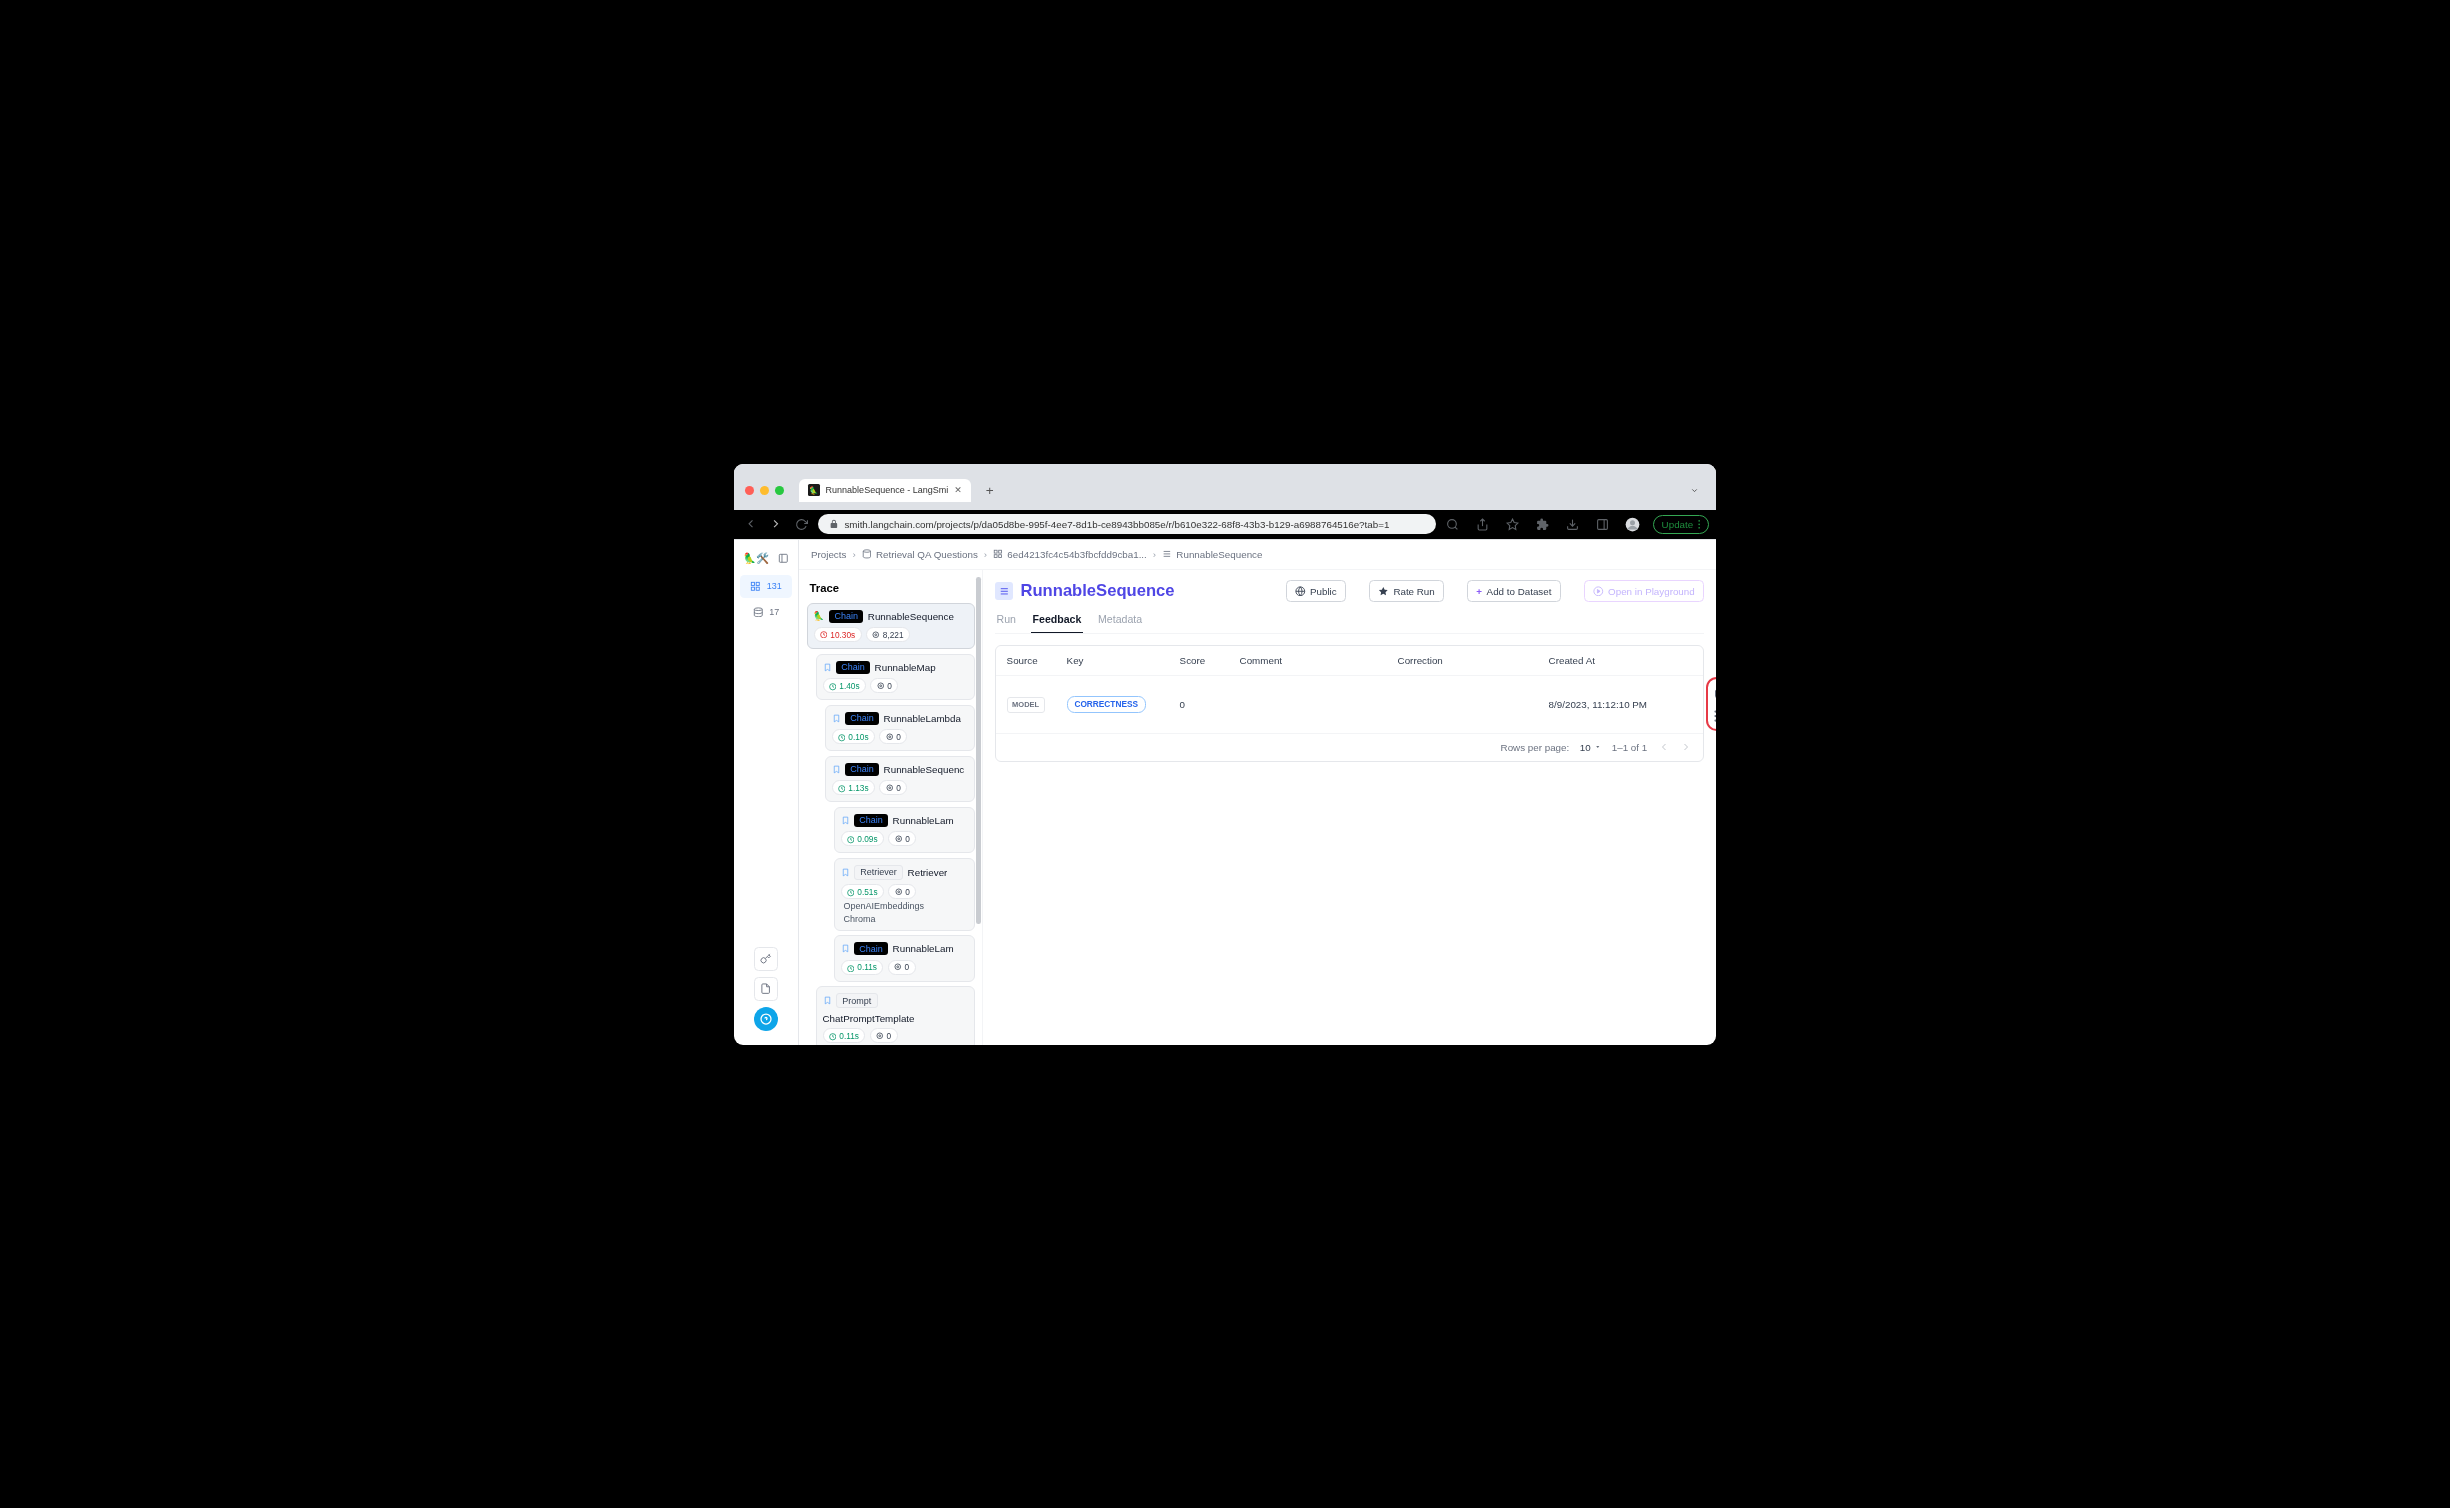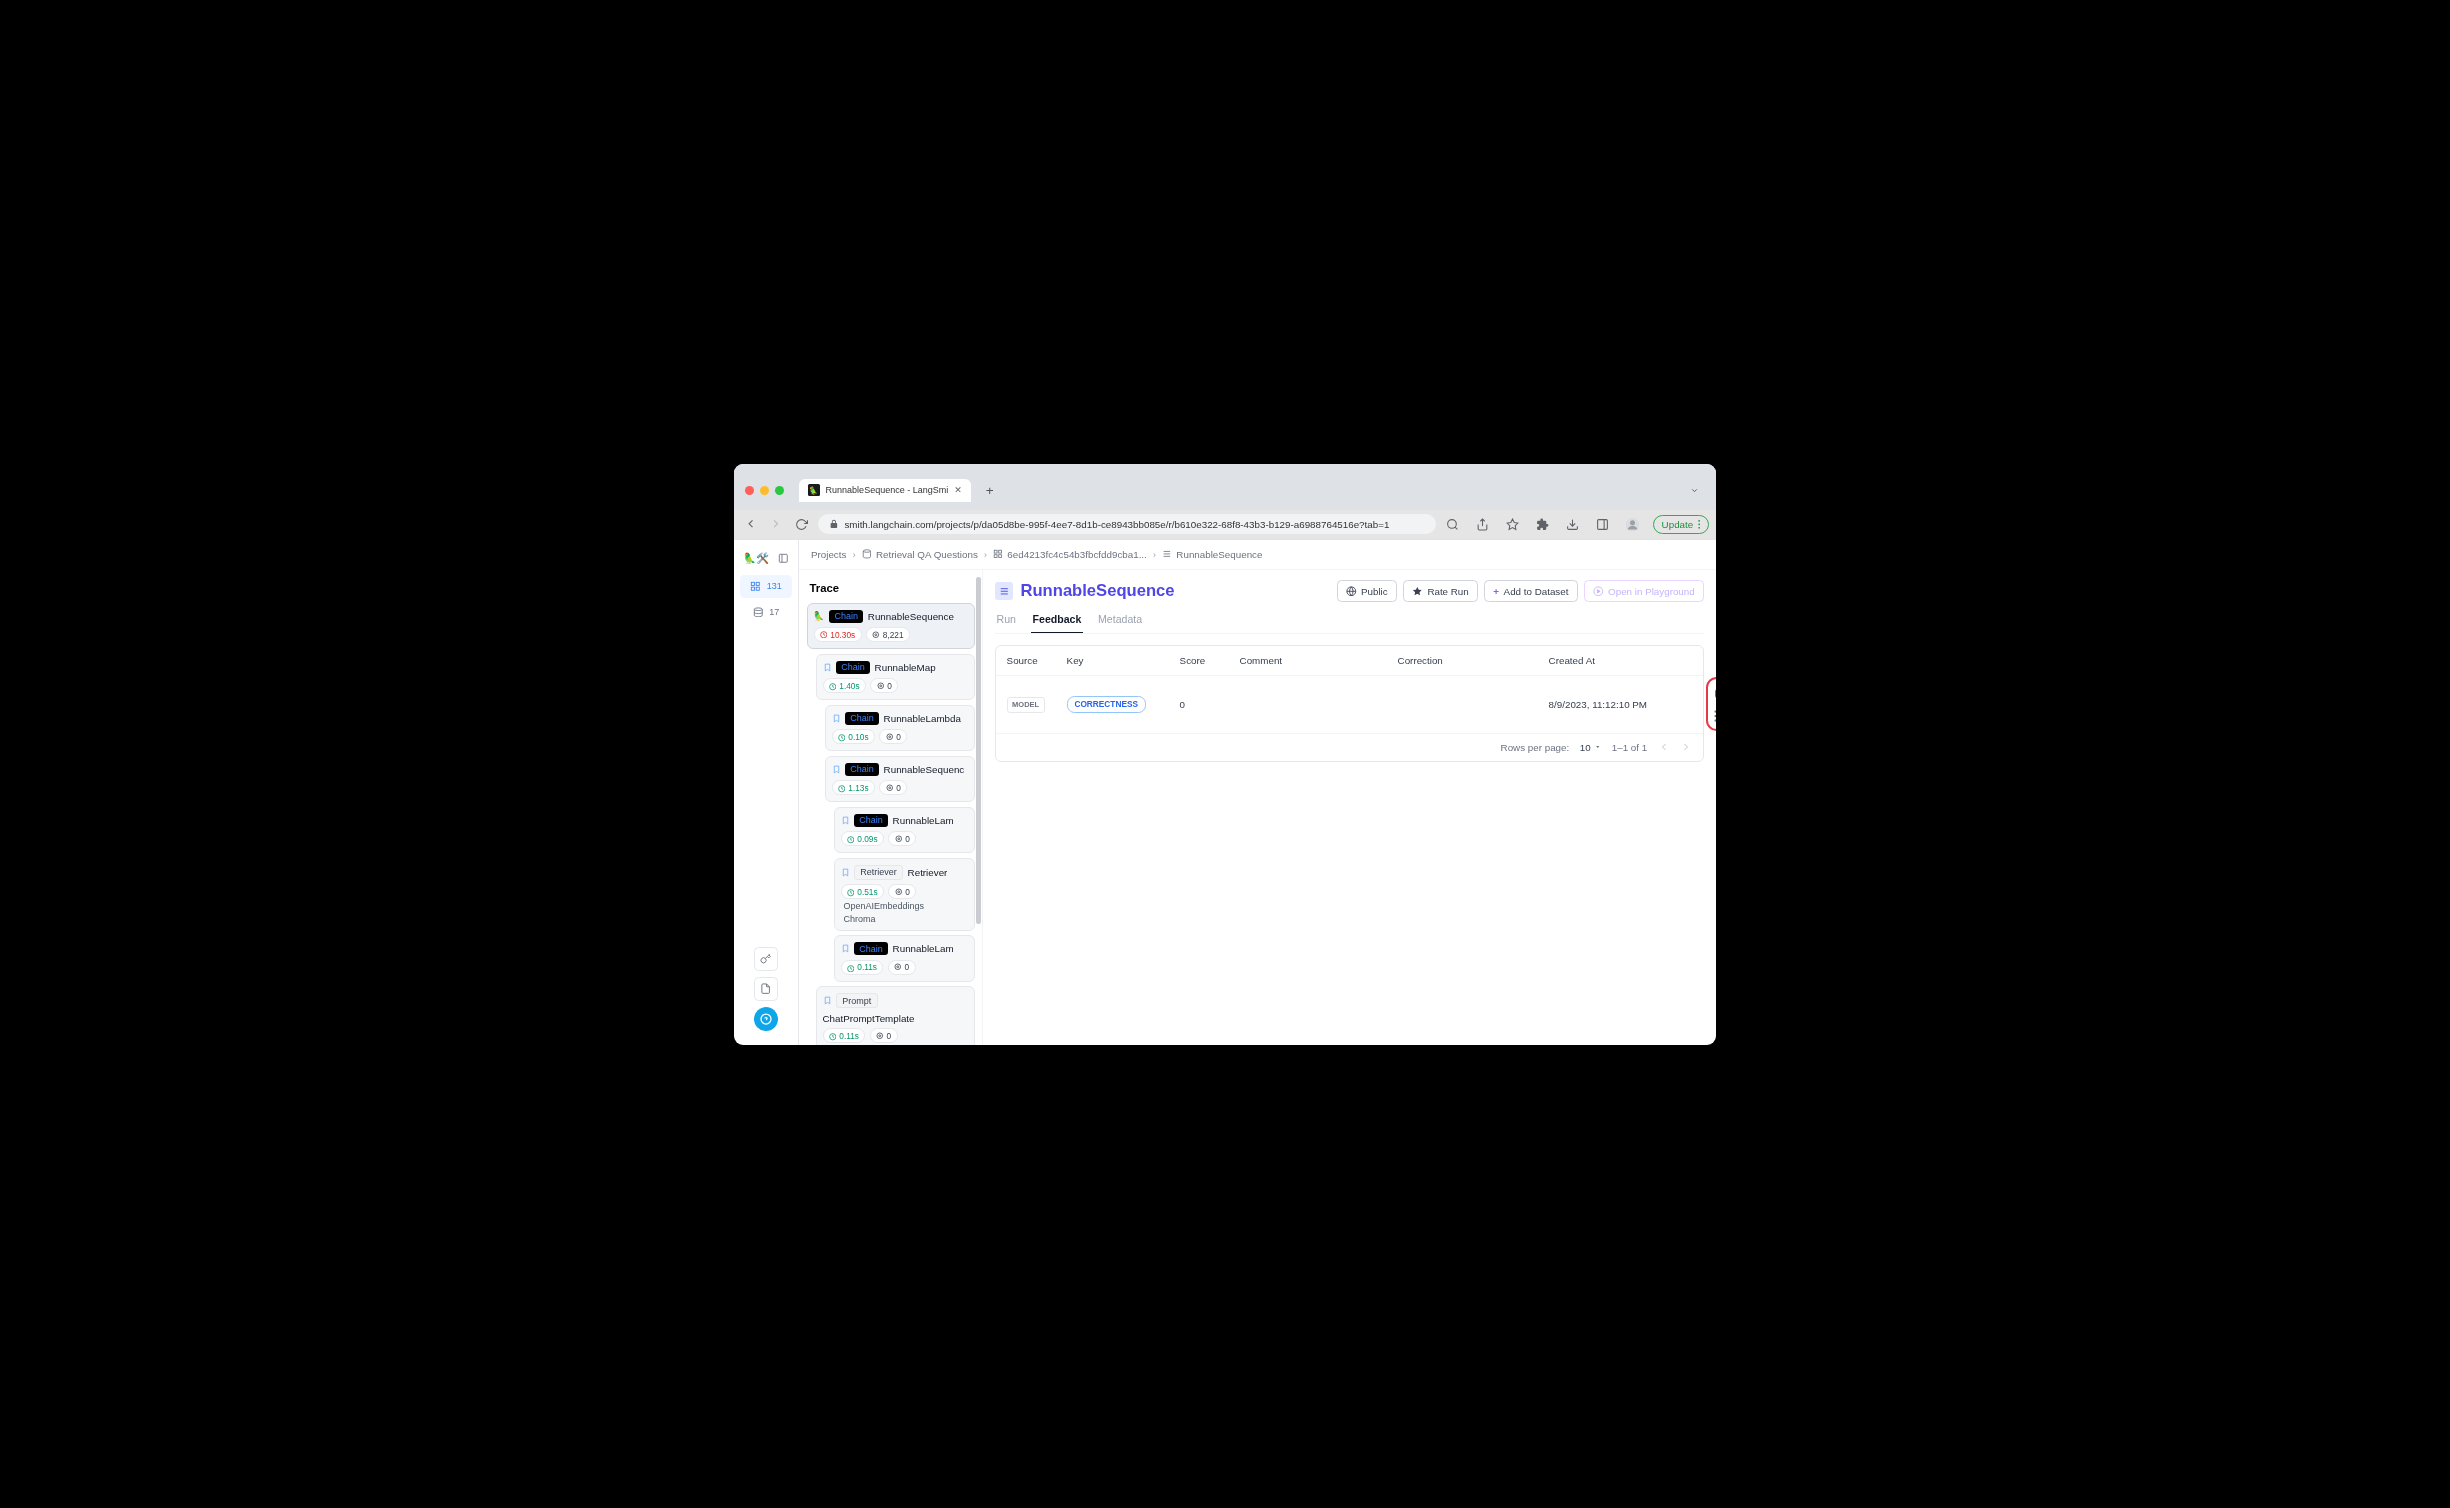--- a/index.html
+++ b/index.html
@@ -13,21 +13,21 @@
     .tl-red { background: #ff5f57; }
     .tl-yellow { background: #febc2e; }
     .tl-green { background: #28c840; }
     .tab { background: #fff; border-radius: 6px 6px 0 0; padding: 5.3px 9px; display: flex; align-items: center; gap: 6px; font-size: 9px; color: #333; min-width: 143px; }
     .tab-favicon { width: 12px; height: 12px; background: #1a1a1a; border-radius: 1.5px; display: flex; align-items: center; justify-content: center; }
     .tab-favicon::after { content: "🦜"; font-size: 7.5px; }
     .tab-close { margin-left: auto; color: #666; cursor: pointer; }
     .tab-new { color: #555; font-size: 13.6px; margin-left: 9px; cursor: pointer; }
     .tabs-chevron { margin-left: auto; color: #555; cursor: pointer; padding: 3px 6px; }
     
-    .url-bar-row { background: #e5e5e5; border-bottom: 0.8px solid #e1e3e6; padding: 4.5px 7.5px; display: flex; align-items: center; gap: 7.5px; }
+    .url-bar-row { background: #000000; border-bottom: 0.8px solid #e1e3e6; padding: 4.5px 7.5px; display: flex; align-items: center; gap: 7.5px; }
     .nav-icon { color: #5f6368; cursor: pointer; display:flex; align-items:center; justify-content:center; width:18px; }
     .nav-icon.disabled { color: #bbb; }
     .url-bar { flex: 1; background: #f1f3f4; border-radius: 15px; padding: 4.5px 10.6px; display: flex; align-items: center; gap: 6px; font-size: 9.8px; color: #333; }
     .lock-icon { color: #5f6368; }
     .ext-icons { display: flex; gap: 12px; align-items: center; color: #5f6368; }
     .update-pill { border: 0.8px solid #34a853; color: #1e8e3e; border-radius: 15px; padding: 3px 7.5px; font-size: 9.8px; display: flex; align-items: center; gap: 4.5px; cursor: pointer; }
     
     
     .app { flex: 1; display: flex; overflow: hidden; }
     .left-rail { width: 65px; border-right: 0.8px solid #e5e7eb; display: flex; flex-direction: column; padding: 7.5px 0; align-items: stretch; }
@@ -68,21 +68,21 @@
     .indent-1 { margin-left: 9px; }
     .indent-2 { margin-left: 18px; }
     .indent-3 { margin-left: 27px; }
     .scroll-thumb { position: absolute; right: -6px; top: 0; width: 4.5px; height: 347px; background: #c9ccd1; border-radius: 2.3px; }
     
     
     .detail { flex: 1; padding: 10.6px 12px; overflow-y: auto; }
     .detail-header { display: flex; align-items: center; gap: 7.5px; margin-bottom: 6px; }
     .seq-icon { width: 18px; height: 18px; background: #e0e7ff; border-radius: 3px; display: flex; align-items: center; justify-content: center; color: #6366f1; }
     .detail-title { font-size: 16.6px; font-weight: 700; color: #4f46e5; }
-    .header-actions { margin-left: auto; display: flex; gap: 6px; }
+    .header-actions { margin-left: auto; display: flex; gap: 23px; }
     .btn { border: 0.8px solid #d1d5db; background: #fff; border-radius: 4.5px; padding: 4.5px 8.3px; font-size: 9.8px; cursor: pointer; display: inline-flex; align-items: center; gap: 4.5px; color: #374151; }
     .btn.disabled { color: #c4b5fd; border-color: #e9d5ff; cursor: default; }
     .btn .plus { color: #8b5cf6; font-weight: 600; }
     .tabs-row { display: flex; gap: 13.6px; border-bottom: 0.8px solid #f3f4f6; margin-bottom: 0; }
     .dtab { padding: 4.5px 1.5px 7.5px; font-size: 10.6px; color: #9ca3af; cursor: pointer; border-bottom: 1.5px solid transparent; }
     .dtab.active { color: #111827; font-weight: 600; border-bottom-color: #111827; }
     
     .feedback-card { border: 0.8px solid #e5e7eb; border-radius: 6px; margin-top: 10.6px; }
     .fb-header, .fb-row { display: grid; grid-template-columns: 60px 113px 60px 158px 151px 121px 60px; align-items: center; padding: 9px 10.6px; font-size: 9.8px; }
     .fb-header { color: #374151; border-bottom: 0.8px solid #f3f4f6; }

